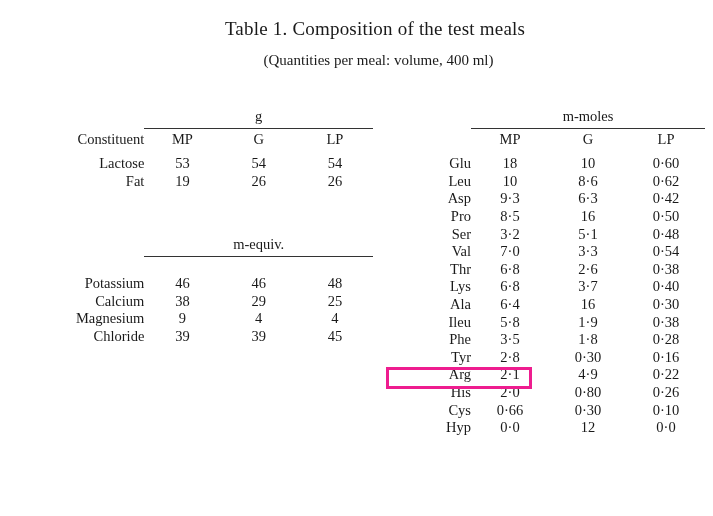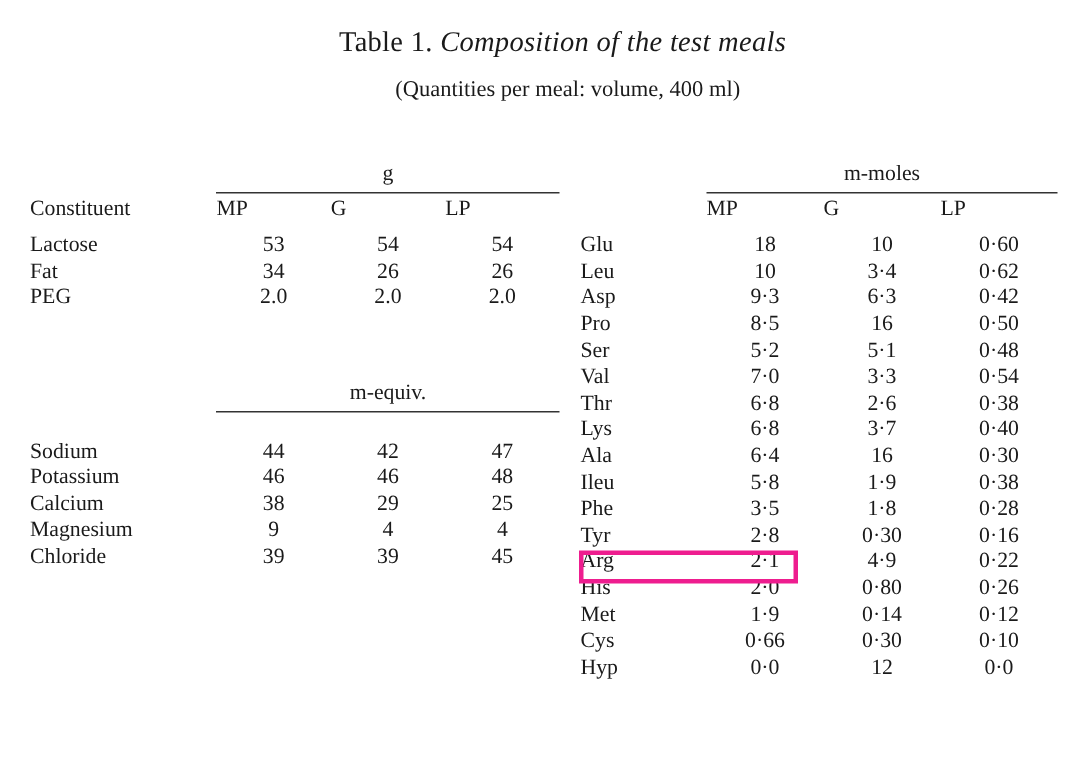--- a/index.html
+++ b/index.html
@@ -24,21 +24,20 @@
     text-align: center;
     font-size: 19px;
     margin-top: 18px;
     letter-spacing: 0.2px;
   }
   .title .roman {
     font-style: normal;
     margin-left: 37px;
   }
   .title .ital {
-    font-style: italic;
   }
   .subtitle {
     text-align: center;
     font-size: 15px;
     margin-top: 12px;
     padding-left: 44px;
   }
 
   
   .left-block {
@@ -61,29 +60,30 @@
     width: 100%;
   }
   table.tbl td, table.tbl th {
     padding: 0;
     font-weight: normal;
     font-size: 14.5px;
     line-height: 17.6px;
     vertical-align: baseline;
   }
   .lbl {
-    text-align: left;
+    text-align: right;
     padding-left: 2px !important;
     white-space: nowrap;
   }
   .num {
     text-align: center;
     white-space: nowrap;
   }
   .colhead {
+    text-align: center;
   }
 
   
   .grouphead {
     text-align: center;
     padding-bottom: 1px !important;
   }
   .rule-row td {
     height: 1px;
     padding: 0 !important;
@@ -159,29 +159,23 @@
           </tr>
 
       <tr>
         <td class="lbl">Lactose</td>
         <td class="num">53</td>
         <td class="num">54</td>
         <td class="num">54</td>
       </tr>
       <tr>
         <td class="lbl">Fat</td>
-        <td class="num">34</td>
+        <td class="num">19</td>
         <td class="num">26</td>
         <td class="num">26</td>
-      </tr>
-      <tr>
-        <td class="lbl">PEG</td>
-        <td class="num">2.0</td>
-        <td class="num">2.0</td>
-        <td class="num">2.0</td>
       </tr>
 
       <tr class="spacer-lg">
             <td colspan="4"></td>
           </tr>
       <tr class="spacer-md">
             <td colspan="4"></td>
           </tr>
 
       <tr>
@@ -191,26 +185,20 @@
       <tr class="rule-row">
         <td></td>
         <td colspan="3">
               <div class="rule"></div>
             </td>
       </tr>
       <tr class="spacer-md">
             <td colspan="4"></td>
           </tr>
 
-      <tr>
-        <td class="lbl">Sodium</td>
-        <td class="num">44</td>
-        <td class="num">42</td>
-        <td class="num">47</td>
-      </tr>
       <tr>
         <td class="lbl">Potassium</td>
         <td class="num">46</td>
         <td class="num">46</td>
         <td class="num">48</td>
       </tr>
       <tr>
         <td class="lbl">Calcium</td>
         <td class="num">38</td>
         <td class="num">29</td>
@@ -263,38 +251,38 @@
 
       <tr>
         <td class="lbl">Glu</td>
         <td class="num">18</td>
         <td class="num">10</td>
         <td class="num">0·60</td>
       </tr>
       <tr>
         <td class="lbl">Leu</td>
         <td class="num">10</td>
-        <td class="num">3·4</td>
+        <td class="num">8·6</td>
         <td class="num">0·62</td>
       </tr>
       <tr>
         <td class="lbl">Asp</td>
         <td class="num">9·3</td>
         <td class="num">6·3</td>
         <td class="num">0·42</td>
       </tr>
       <tr>
         <td class="lbl">Pro</td>
         <td class="num">8·5</td>
         <td class="num">16</td>
         <td class="num">0·50</td>
       </tr>
       <tr>
         <td class="lbl">Ser</td>
-        <td class="num">5·2</td>
+        <td class="num">3·2</td>
         <td class="num">5·1</td>
         <td class="num">0·48</td>
       </tr>
       <tr>
         <td class="lbl">Val</td>
         <td class="num">7·0</td>
         <td class="num">3·3</td>
         <td class="num">0·54</td>
       </tr>
       <tr>
@@ -339,26 +327,20 @@
         <td class="num">4·9</td>
         <td class="num">0·22</td>
       </tr>
       <tr>
         <td class="lbl">His</td>
         <td class="num">2·0</td>
         <td class="num">0·80</td>
         <td class="num">0·26</td>
       </tr>
       <tr>
-        <td class="lbl">Met</td>
-        <td class="num">1·9</td>
-        <td class="num">0·14</td>
-        <td class="num">0·12</td>
-      </tr>
-      <tr>
         <td class="lbl">Cys</td>
         <td class="num">0·66</td>
         <td class="num">0·30</td>
         <td class="num">0·10</td>
       </tr>
       <tr>
         <td class="lbl">Hyp</td>
         <td class="num">0·0</td>
         <td class="num">12</td>
         <td class="num">0·0</td>

